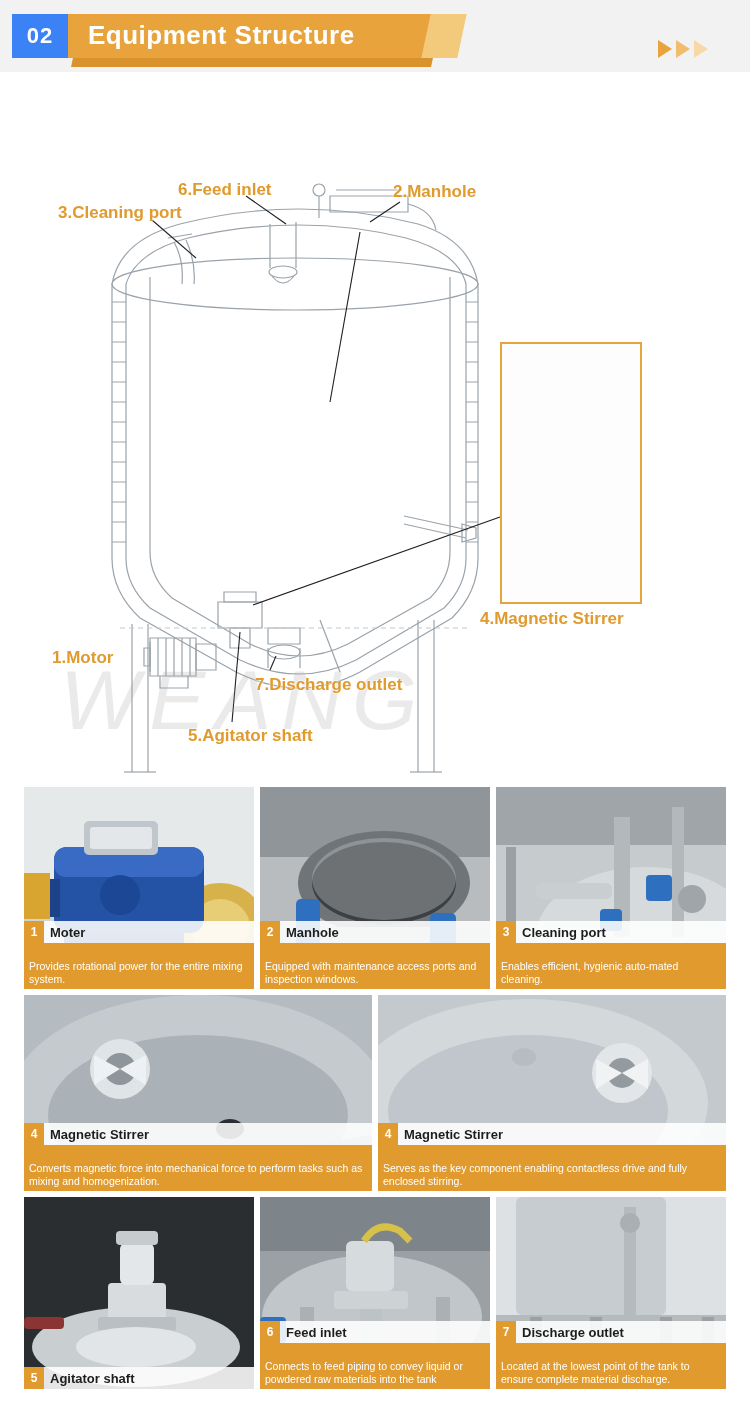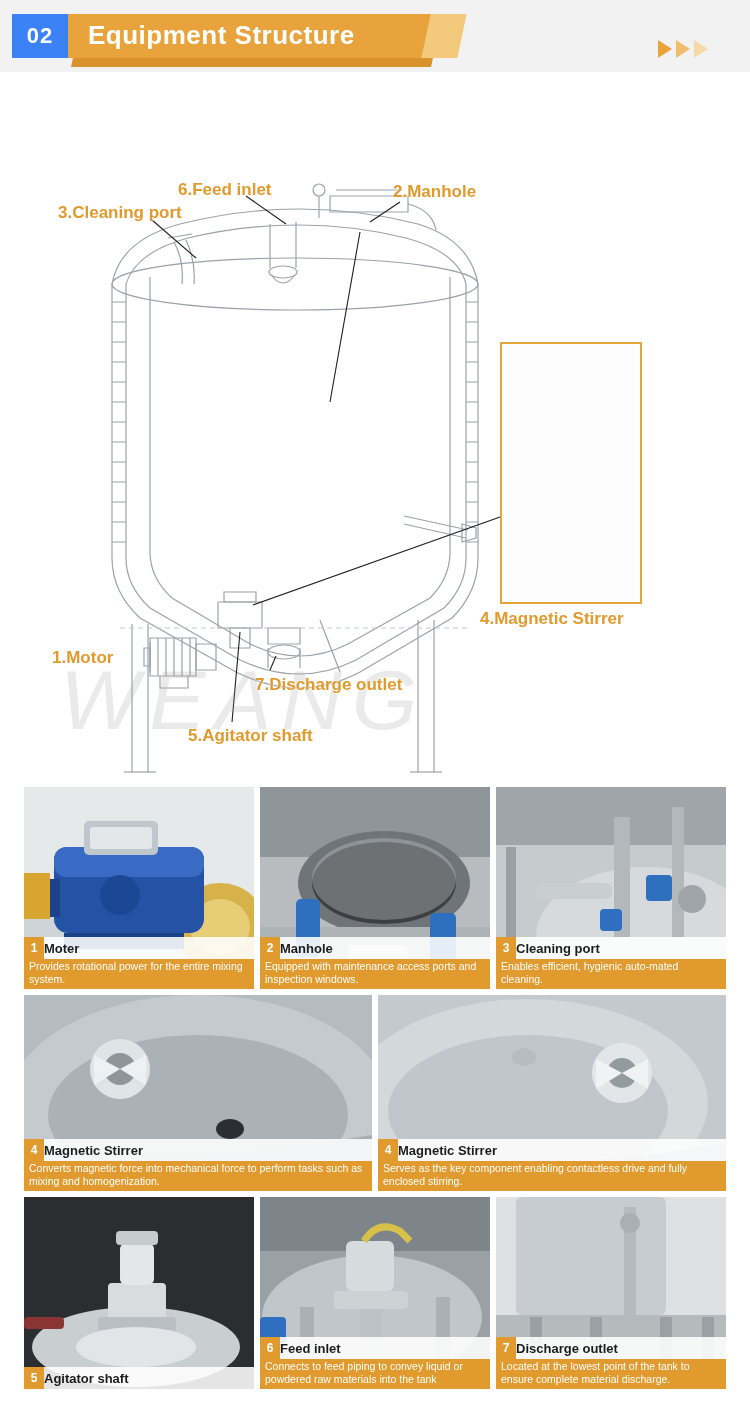--- a/index.html
+++ b/index.html
@@ -170,30 +170,31 @@
     font-size: 12px;
     font-weight: bold;
     display: flex;
     align-items: center;
     justify-content: center;
   }
   .cap-name {
     flex: 1;
     display: flex;
     align-items: center;
+    padding-left: 6px;
     font-size: 13px;
     font-weight: bold;
     color: #1d1d1d;
   }
   .cap-desc {
     background: #e09a2d;
     color: #ffffff;
     font-size: 10.5px;
     line-height: 12.5px;
-    padding: 1px 5px 4px 5px;
+    padding: 17px 5px 4px 5px;
   }
 </style>
 </head>
 <body>
 
 <div class="header">
   <div class="hdr-band"></div>
   <div class="hdr-band2"></div>
   <div class="hdr-tail"></div>
   <div class="hdr-num">02</div>

